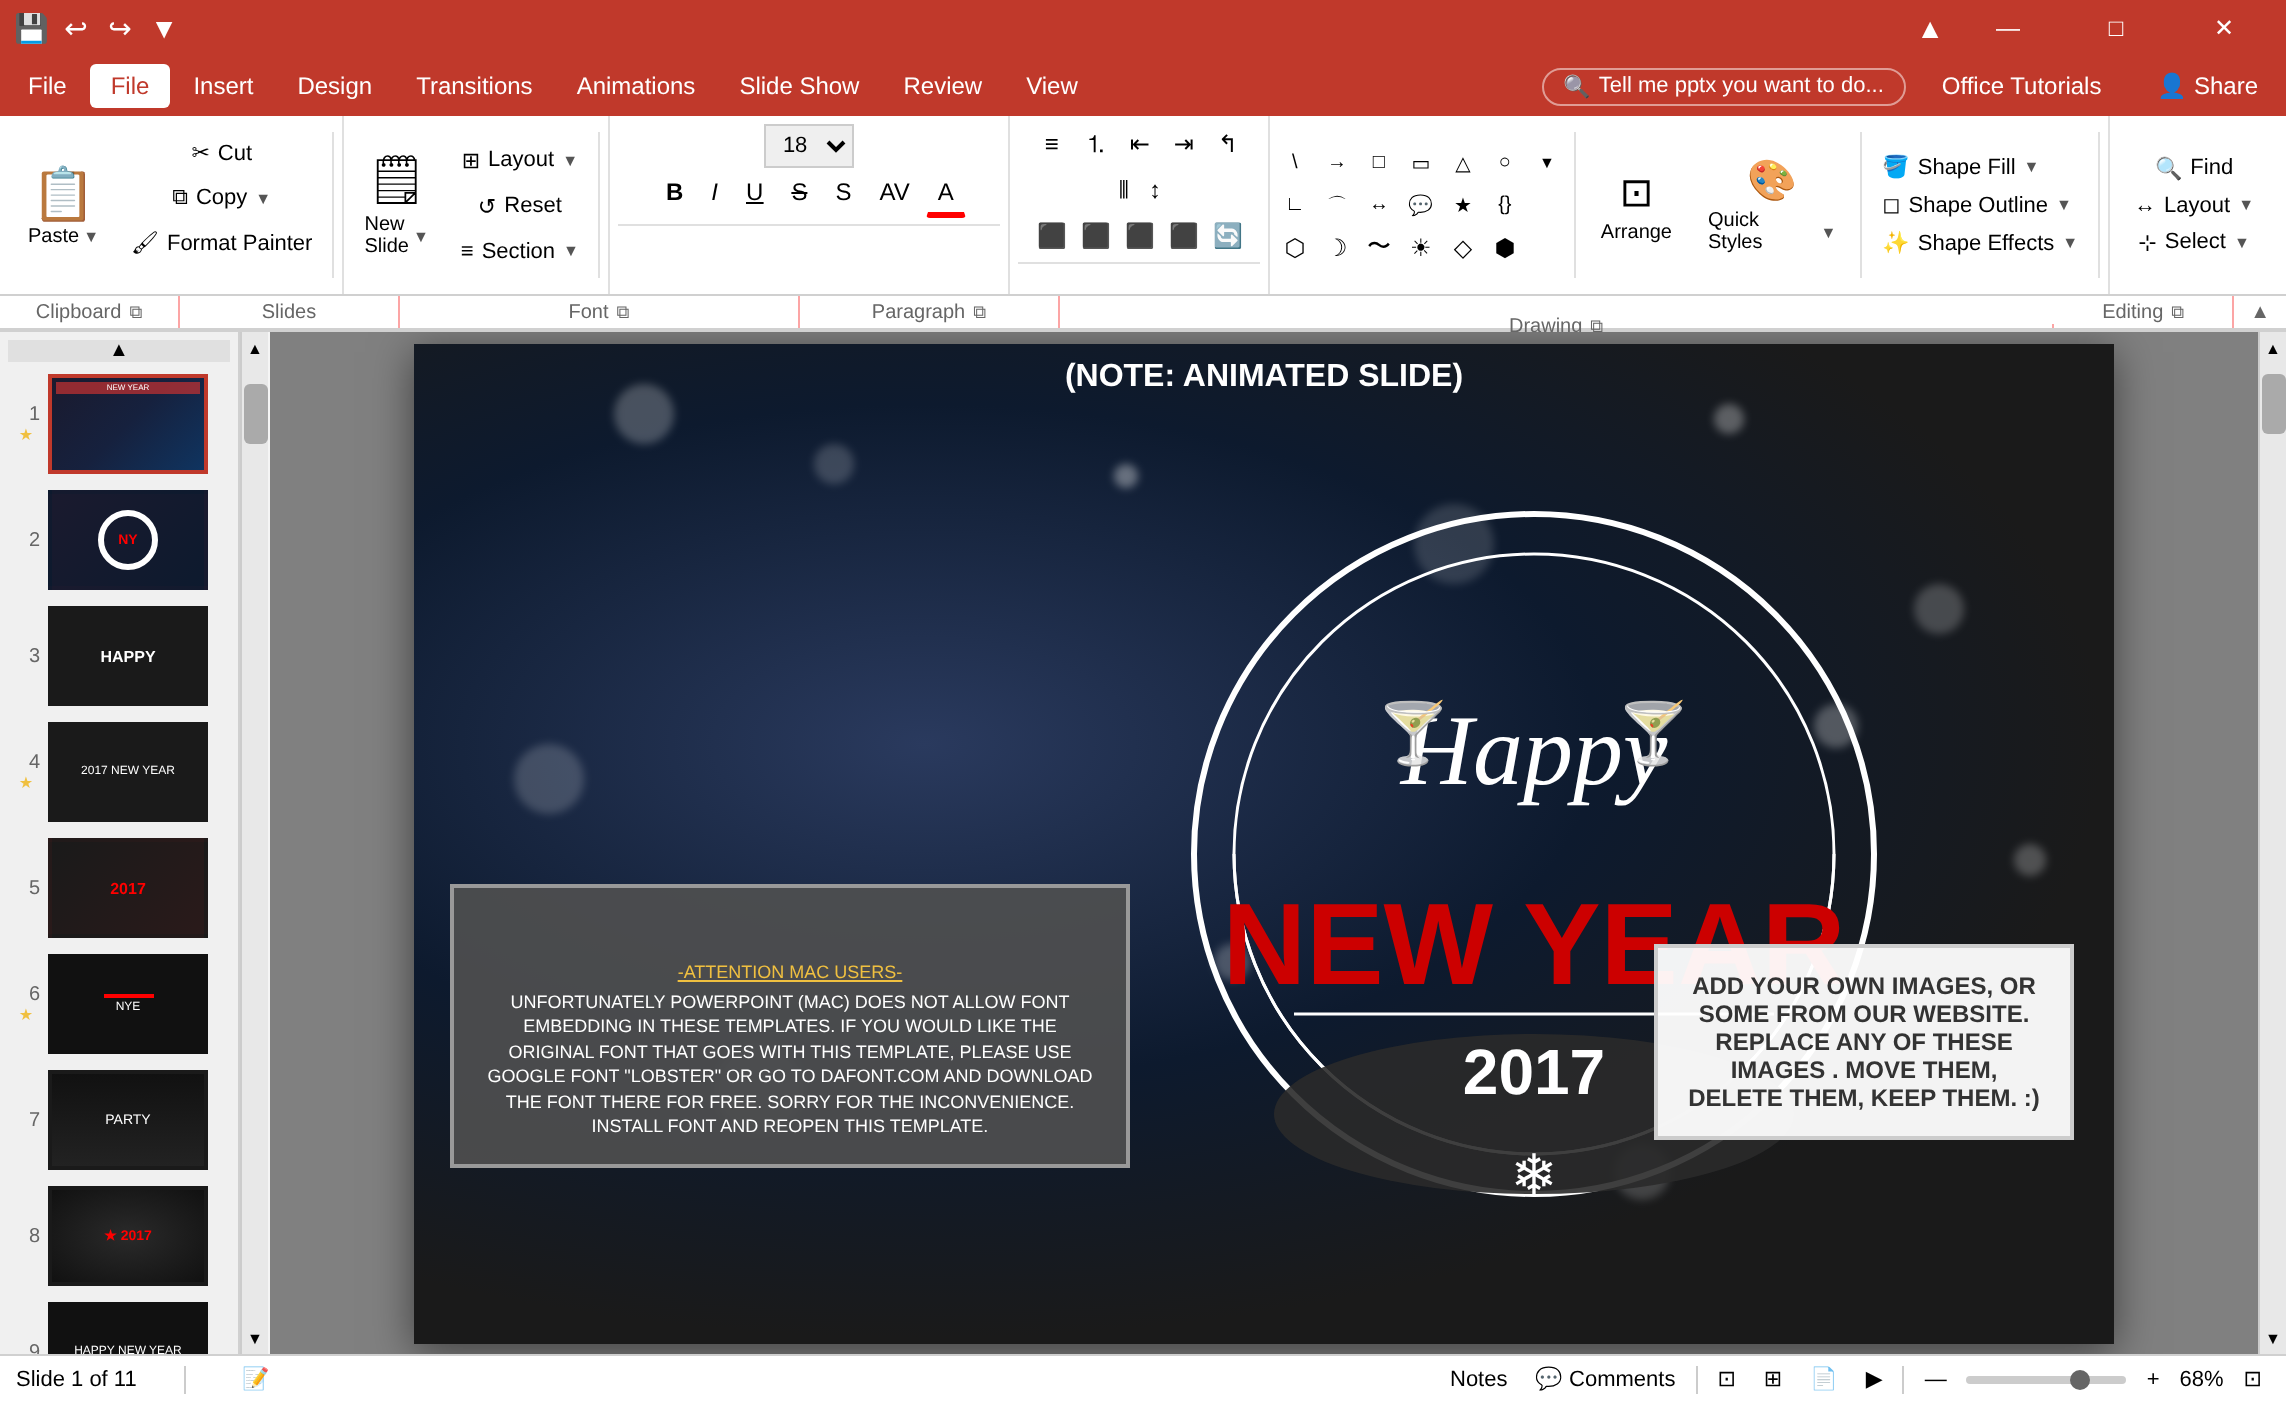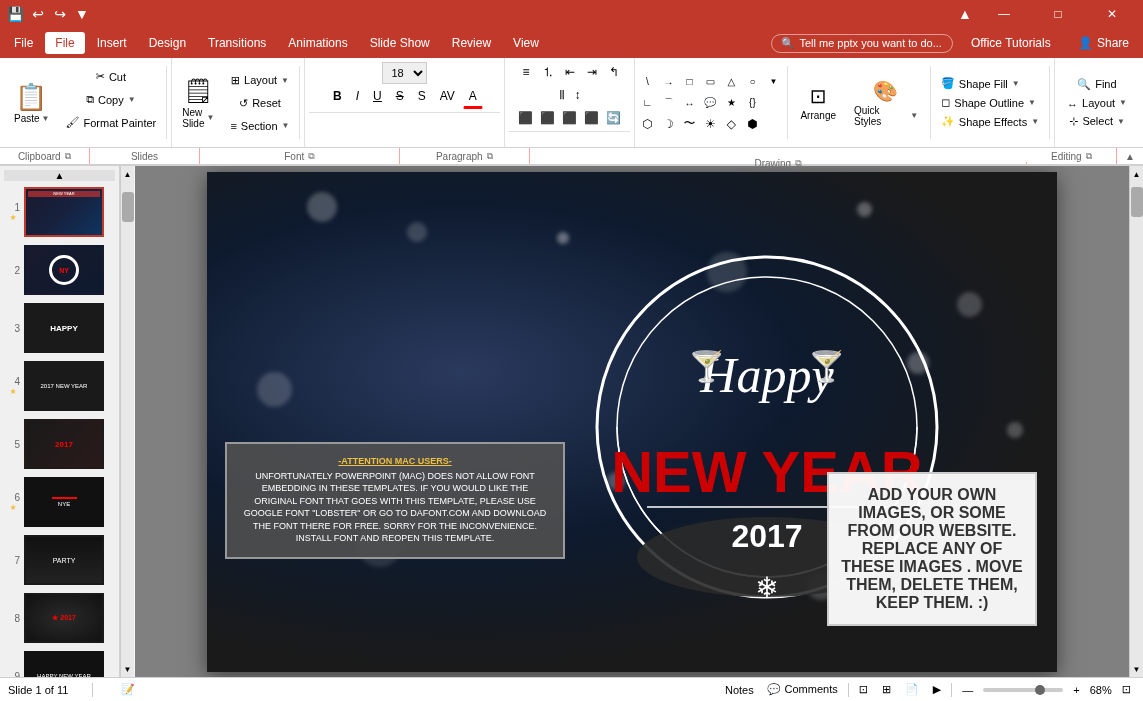--- a/index.html
+++ b/index.html
@@ -344,21 +344,21 @@
     .para-btn { 
       width: 20px; height: 20px; display: flex; align-items: center; justify-content: center;
       cursor: pointer; border-radius: 2px; font-size: 12px; border: 1px solid transparent;
     }
 
     .bold-btn { font-weight: bold; }
     .italic-btn { font-style: italic; }
     .underline-btn { text-decoration: underline; }
 
     
-    .attention-yellow { color: #f0c040; font-weight: bold; text-decoration: underline; }
+    .attention-yellow { color: #f0c040; font-weight: normal; text-decoration: underline; margin-top: 25px; }
     .white-text { color: white; }
   </style>
 </head>
 <body>
 
 <div class="title-bar">
   <div class="title-bar-left">
     <div class="tb-icon">💾</div>
     <div class="tb-icon">↩</div>
     <div class="tb-icon">↪</div>
@@ -724,20 +724,23 @@
       <div class="bokeh-circle" style="width:15px;height:15px;top:30px;left:650px;opacity:0.5;"></div>
       <div class="bokeh-circle" style="width:25px;height:25px;top:120px;left:750px;opacity:0.35;"></div>
       <div class="bokeh-circle" style="width:35px;height:35px;top:200px;left:50px;opacity:0.3;"></div>
       <div class="bokeh-circle" style="width:18px;height:18px;top:300px;left:400px;opacity:0.4;"></div>
       <div class="bokeh-circle" style="width:28px;height:28px;top:400px;left:600px;opacity:0.3;"></div>
       <div class="bokeh-circle" style="width:12px;height:12px;top:60px;left:350px;opacity:0.6;"></div>
       <div class="bokeh-circle" style="width:22px;height:22px;top:180px;left:700px;opacity:0.45;"></div>
       <div class="bokeh-circle" style="width:16px;height:16px;top:250px;left:800px;opacity:0.4;"></div>
       <div class="bokeh-circle" style="width:45px;height:45px;top:350px;left:150px;opacity:0.2;"></div>
 
+      <div class="slide-note">
+        <span>(NOTE: ANIMATED SLIDE)</span>
+      </div>
 
       <div style="position:absolute;top:40px;left:300px;right:30px;bottom:30px;display:flex;align-items:center;justify-content:center;z-index:5;">
         <svg width="360" height="380" viewBox="0 0 360 380">
 
           <circle cx="180" cy="190" r="170" fill="none" stroke="white" stroke-width="3"></circle>
 
           <circle cx="180" cy="190" r="150" fill="none" stroke="white" stroke-width="1.5"></circle>
 
           <path d="M30,190 a150,150 0 0,0 300,0" fill="none" stroke="white" stroke-width="1.5"></path>
 
@@ -758,21 +761,21 @@
         </svg>
       </div>
 
 
       <div class="text-box-2">
         <div class="attention-yellow">-ATTENTION MAC USERS-</div>
         <div class="white-text" style="margin-top:4px;line-height:1.4;">UNFORTUNATELY POWERPOINT (MAC) DOES NOT ALLOW FONT EMBEDDING IN THESE TEMPLATES. IF YOU WOULD LIKE THE ORIGINAL FONT THAT GOES WITH THIS TEMPLATE, PLEASE USE GOOGLE FONT "LOBSTER" OR GO TO DAFONT.COM AND DOWNLOAD THE FONT THERE FOR FREE. SORRY FOR THE INCONVENIENCE. INSTALL FONT AND REOPEN THIS TEMPLATE.</div>
       </div>
 
       <div class="text-box-3">
-        <span style="font-weight:bold;font-size:16px;">ADD YOUR OWN IMAGES, OR SOME FROM OUR WEBSITE. REPLACE ANY OF THESE IMAGES . MOVE THEM, DELETE THEM, KEEP THEM. :)</span>
+        <span style="font-weight:bold;font-size:12px;">ADD YOUR OWN IMAGES, OR SOME FROM OUR WEBSITE. REPLACE ANY OF THESE IMAGES . MOVE THEM, DELETE THEM, KEEP THEM. :)</span>
       </div>
     </div>
   </div>
 
   <div class="scroll-bar-v" style="border-left:1px solid #ccc;">
     <div class="scroll-btn">▲</div>
     <div class="scroll-track">
       <div class="scroll-thumb" style="top:5px;"></div>
     </div>
     <div class="scroll-btn">▼</div>

